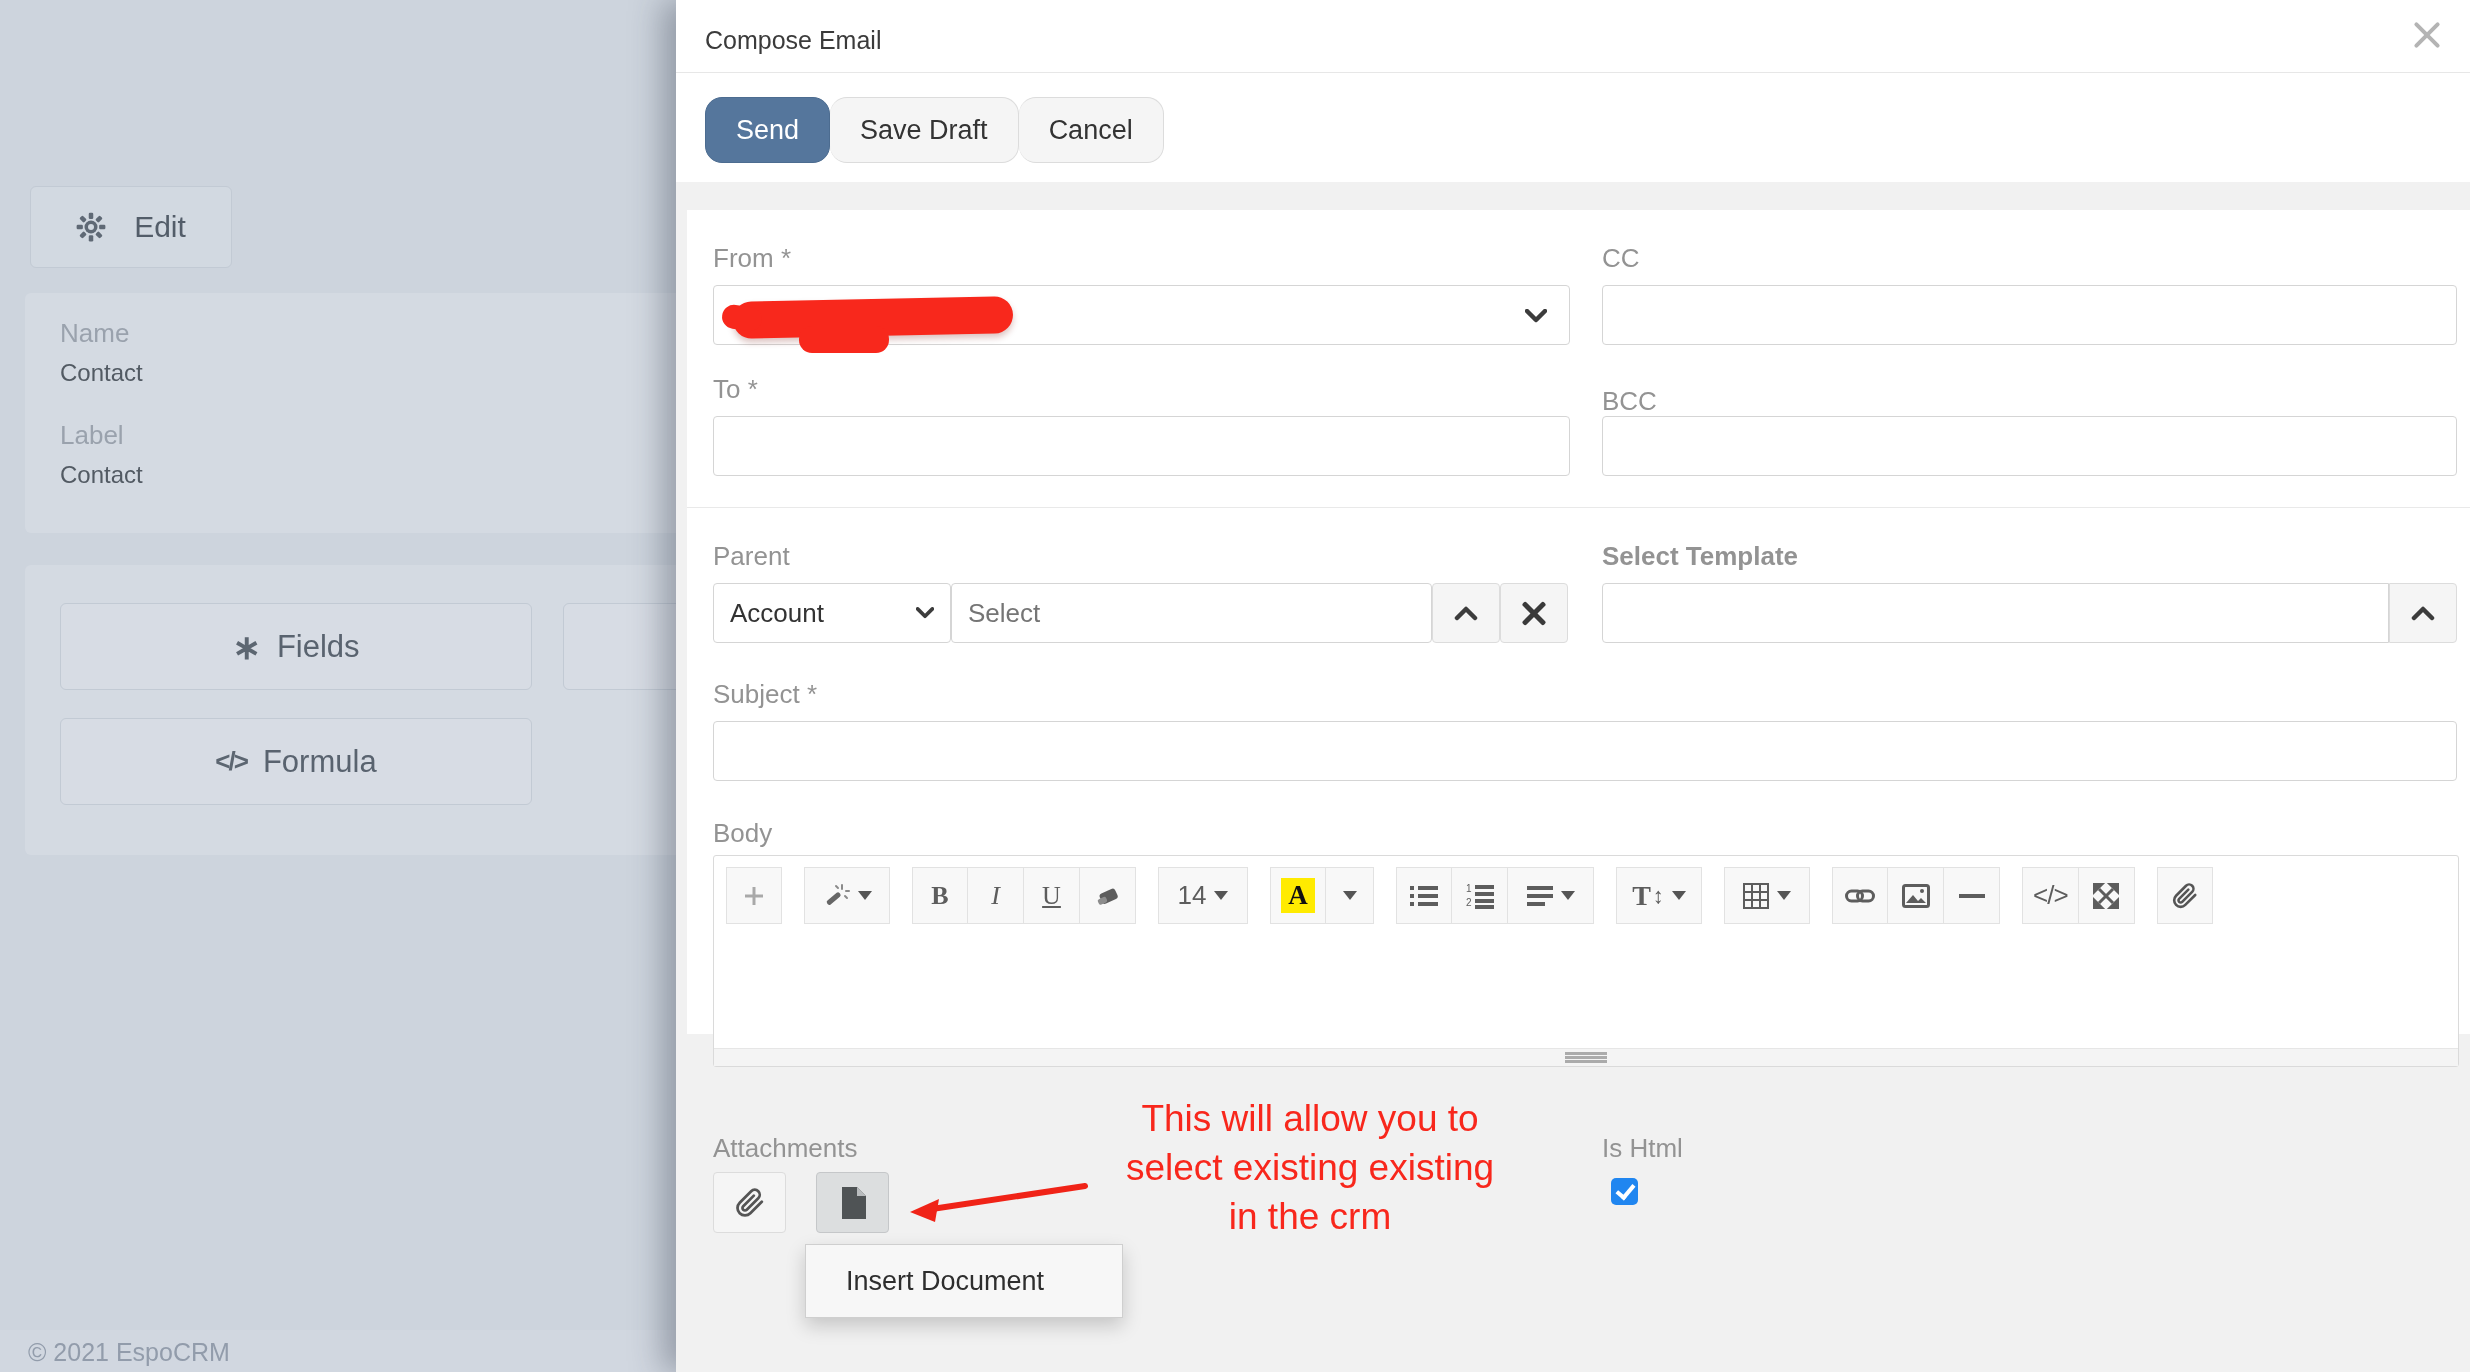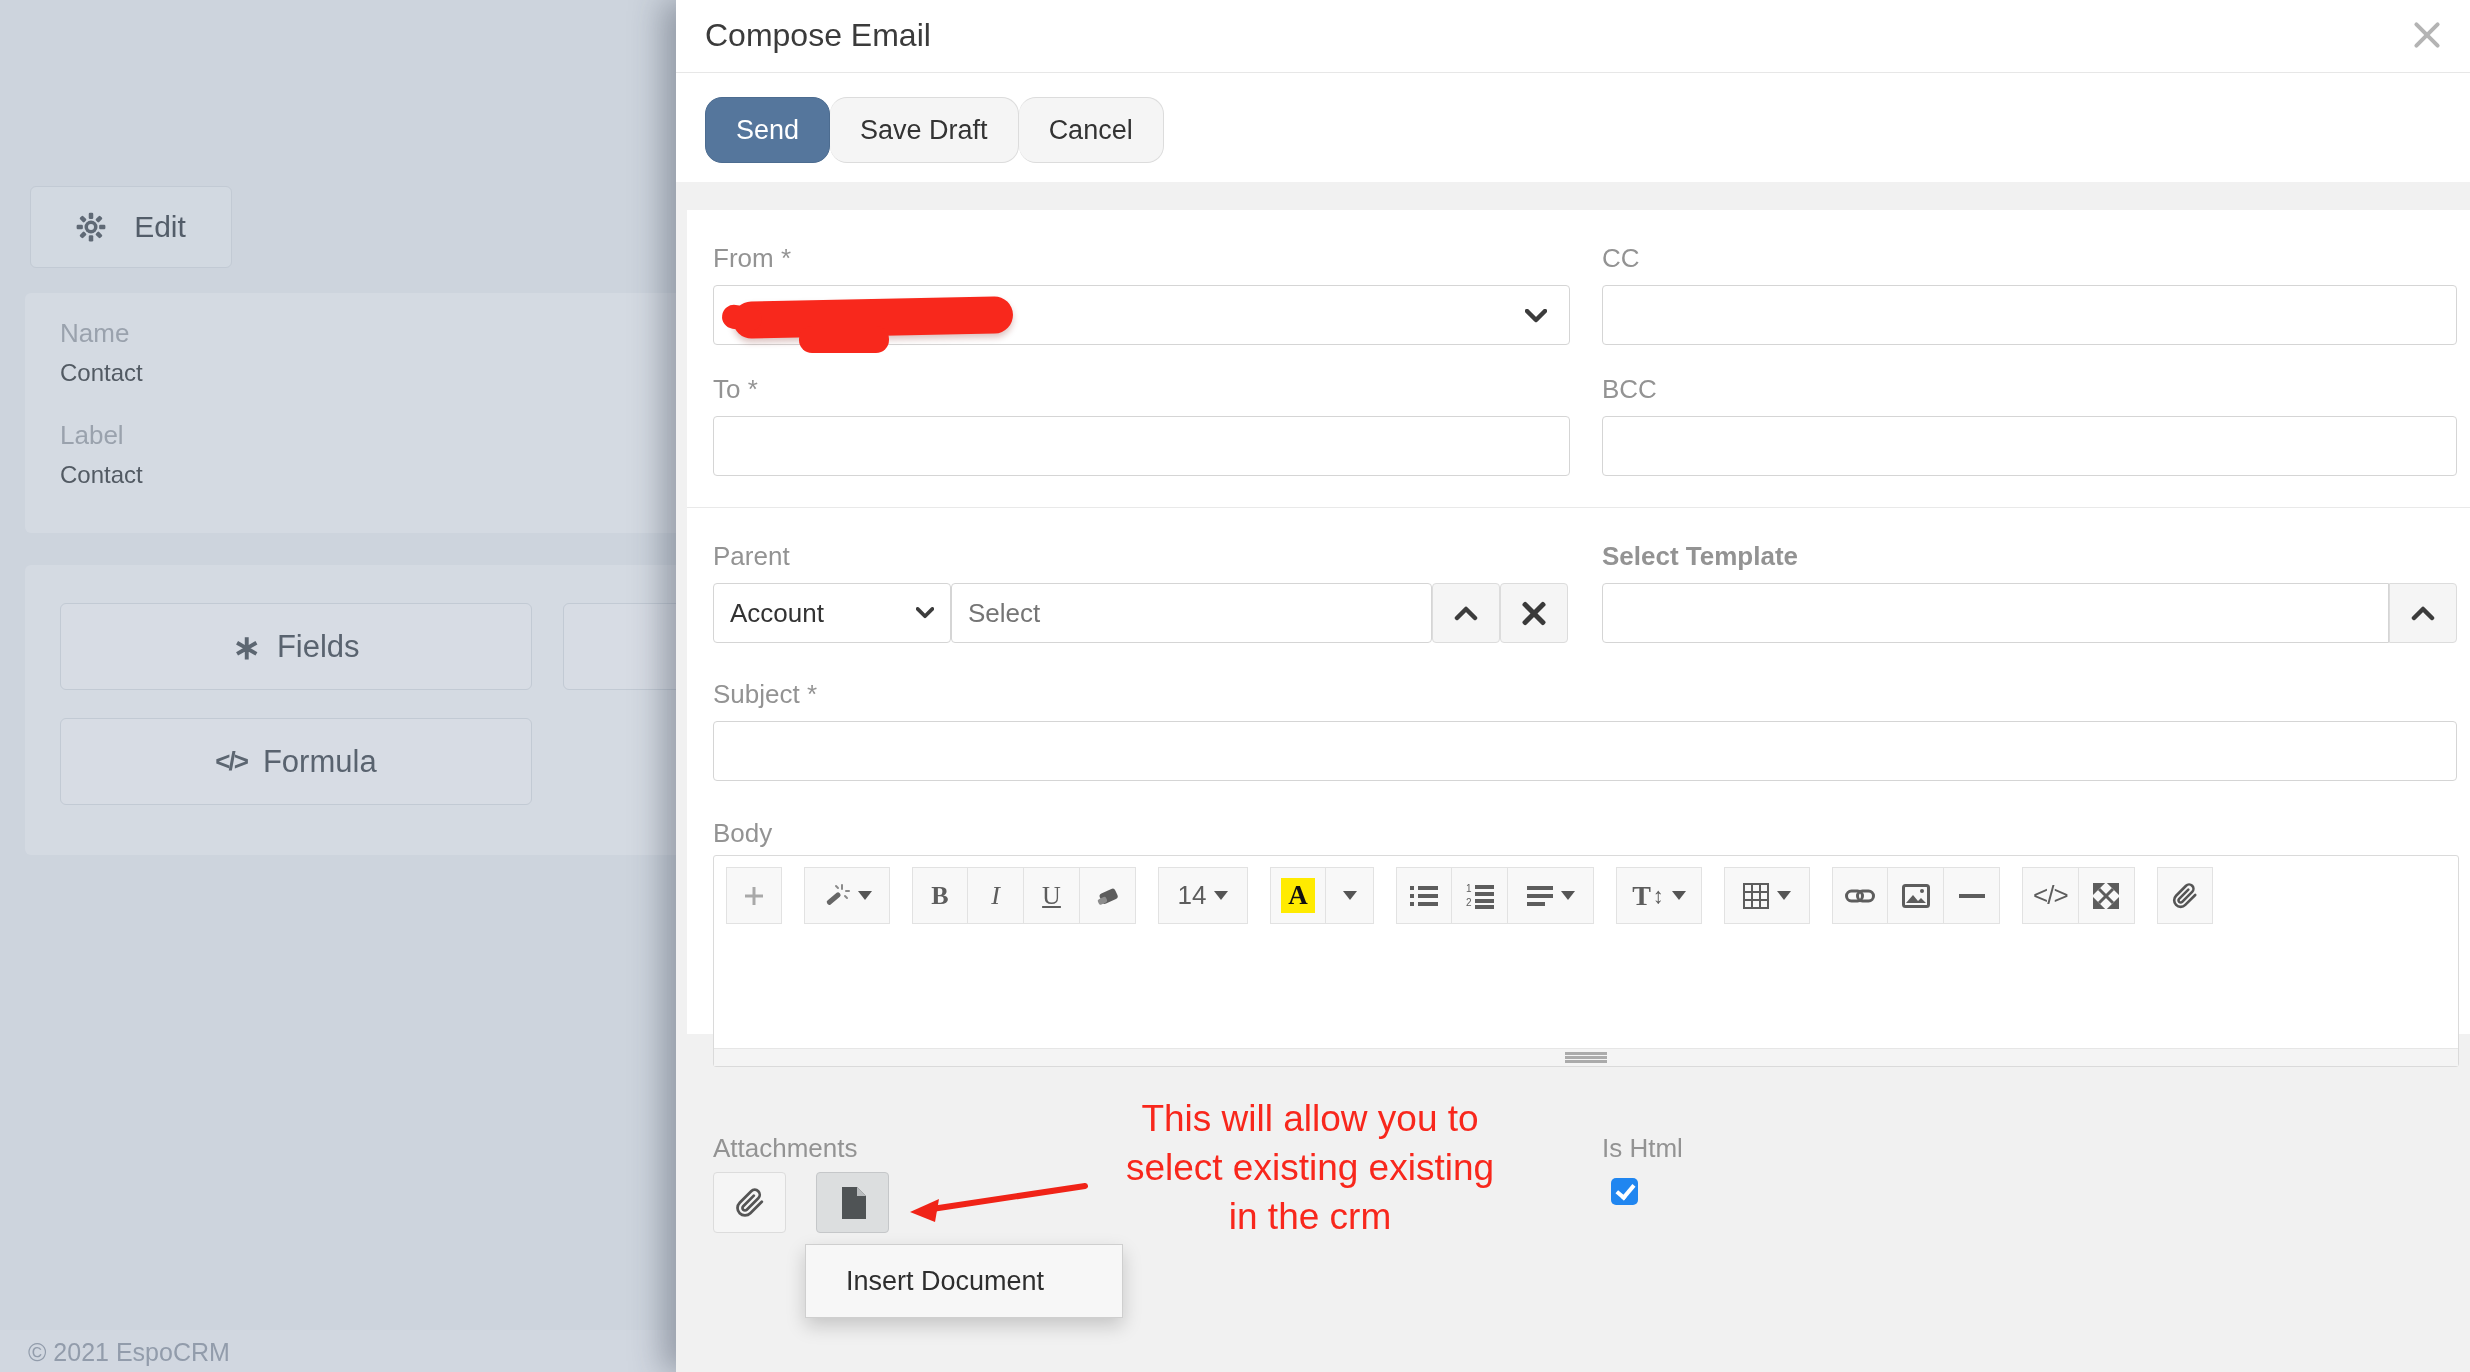--- a/index.html
+++ b/index.html
@@ -23,21 +23,21 @@
              color:#59636f;font-size:31px;box-sizing:border-box;}
   .panel-btn .ic{font-size:34px;font-weight:bold;color:#5c6671;}
   .panel-btn.partial{left:538px;width:200px;}
   .footer-band{position:absolute;left:0;top:1330px;width:2470px;height:42px;background:#d1d7e0;}
   .footer-text{position:absolute;left:28px;top:1338px;font-size:25px;color:#929cab;}
 
   
   .modal{position:absolute;left:676px;top:0;width:1794px;height:1372px;background:#fff;z-index:10;
          box-shadow:-14px 0 30px rgba(40,50,65,.35);}
   .modal-header{position:absolute;left:0;top:0;width:100%;height:73px;border-bottom:1px solid #e7e7e7;box-sizing:border-box;}
-  .modal-title{position:absolute;left:29px;top:17px;font-size:32px;color:#3b3b3b;}
+  .modal-title{position:absolute;left:29px;top:26px;font-size:25px;color:#3b3b3b;}
   .close-x{position:absolute;right:28px;top:20px;width:30px;height:30px;cursor:pointer;}
   .close-x:before,.close-x:after{content:"";position:absolute;left:-2px;top:13px;width:34px;height:4px;
       background:#b4b4b4;border-radius:2px;}
   .close-x:before{transform:rotate(45deg);} .close-x:after{transform:rotate(-45deg);}
   .btn-row{position:absolute;left:29px;top:97px;display:flex;}
   .btn{height:66px;display:flex;align-items:center;justify-content:center;font-size:27px;box-sizing:border-box;
        padding:0 30px;cursor:pointer;border-radius:17px;}
   .btn-send{background:#55769c;color:#fff;border:1px solid #4c6c90;}
   .btn-plain{background:#f5f5f5;color:#333;border:1px solid #dcdcdc;border-left:none;}
 
@@ -168,21 +168,21 @@
         <div class="inp" style="left:26px;top:75px;width:857px;">
           <svg class="chev-down" style="position:absolute;right:22px;top:23px;" viewBox="0 0 22 14">
               <polyline points="2,2 11,11 20,2"></polyline>
             </svg>
         </div>
         <div class="flabel" style="left:915px;top:33px;">CC</div>
         <input class="inp" style="left: 915px; top: 75px; width: 855px;">
 
         <div class="flabel" style="left:26px;top:164px;">To *</div>
         <input class="inp" style="left: 26px; top: 206px; width: 857px;">
-        <div class="flabel" style="left:915px;top:164px;">BCC</div>
+        <div class="flabel" style="left:915px;top:176px;">BCC</div>
         <input class="inp" style="left: 915px; top: 206px; width: 855px;">
 
         <div class="divider"></div>
 
         <div class="flabel" style="left:26px;top:331px;">Parent</div>
         <div class="inp" style="left:26px;top:373px;width:238px;display:flex;align-items:center;justify-content:space-between;cursor:pointer;">
           <span>Account</span>
           <svg class="chev-down" viewBox="0 0 22 14" style="width:18px;height:12px;">
               <polyline points="2,2 11,11 20,2"></polyline>
             </svg>

